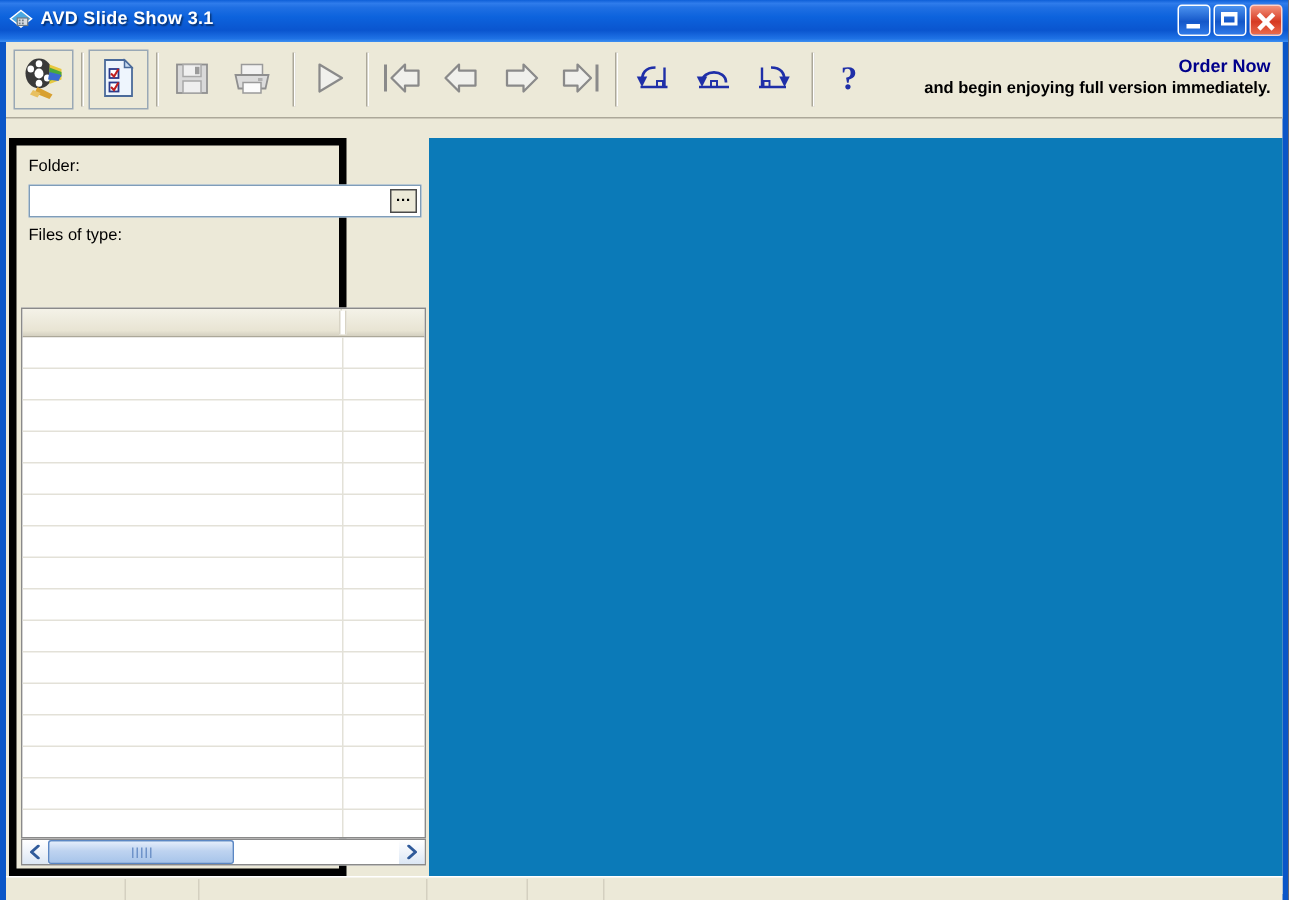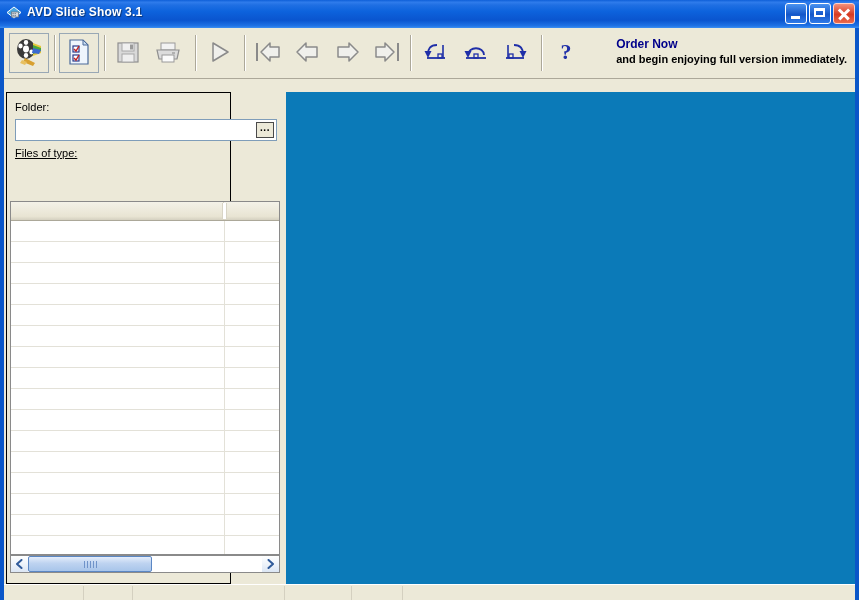--- a/index.html
+++ b/index.html
@@ -115,41 +115,41 @@
   .tb-sep {
     position: absolute;
     top: 7px;
     width: 1px; height: 36px;
     background: #aca899;
     border-right: 1px solid #ffffff;
   }
   .order-box {
     position: absolute;
     right: 8px; top: 8px;
-    text-align: left;
+    text-align: right;
     line-height: 1.35;
   }
   .order-title {
     color: #00008b;
     font-weight: bold;
     font-size: 12px;
   }
   .order-sub {
     color: #000000;
     font-size: 11px;
     font-weight: bold;
   }
 
   
   .left-panel {
     position: absolute;
     left: 6px; top: 92px;
     width: 225px; height: 492px;
     background: #ece9d8;
-    border: 1px solid #000000;
+    border: 5px solid #000000;
     box-sizing: border-box;
   }
   .field-label {
     position: absolute;
     color: #000;
     font-size: 11px;
   }
   .folder-row {
     position: absolute;
     left: 8px; top: 26px;
@@ -517,21 +517,21 @@
 
   <div class="left-panel">
 
     <span class="field-label" style="left:8px; top:8px;">Folder:</span>
 
     <div class="folder-row">
       <input class="text-input" type="text" placeholder="" style="">
       <div class="browse-btn">...</div>
     </div>
 
-    <span class="field-label" style="left:8px; top:54px;text-decoration:underline;">Files of type:</span>
+    <span class="field-label" style="left:8px; top:54px;">Files of type:</span>
 
 
     <div class="file-list">
       <div class="list-header">
         <div class="hdr-col c1"></div>
         <div class="hdr-grip"></div>
         <div class="hdr-col c2"></div>
       </div>
       <div class="list-body" id="list-body">
         <div class="list-vsep"></div>

